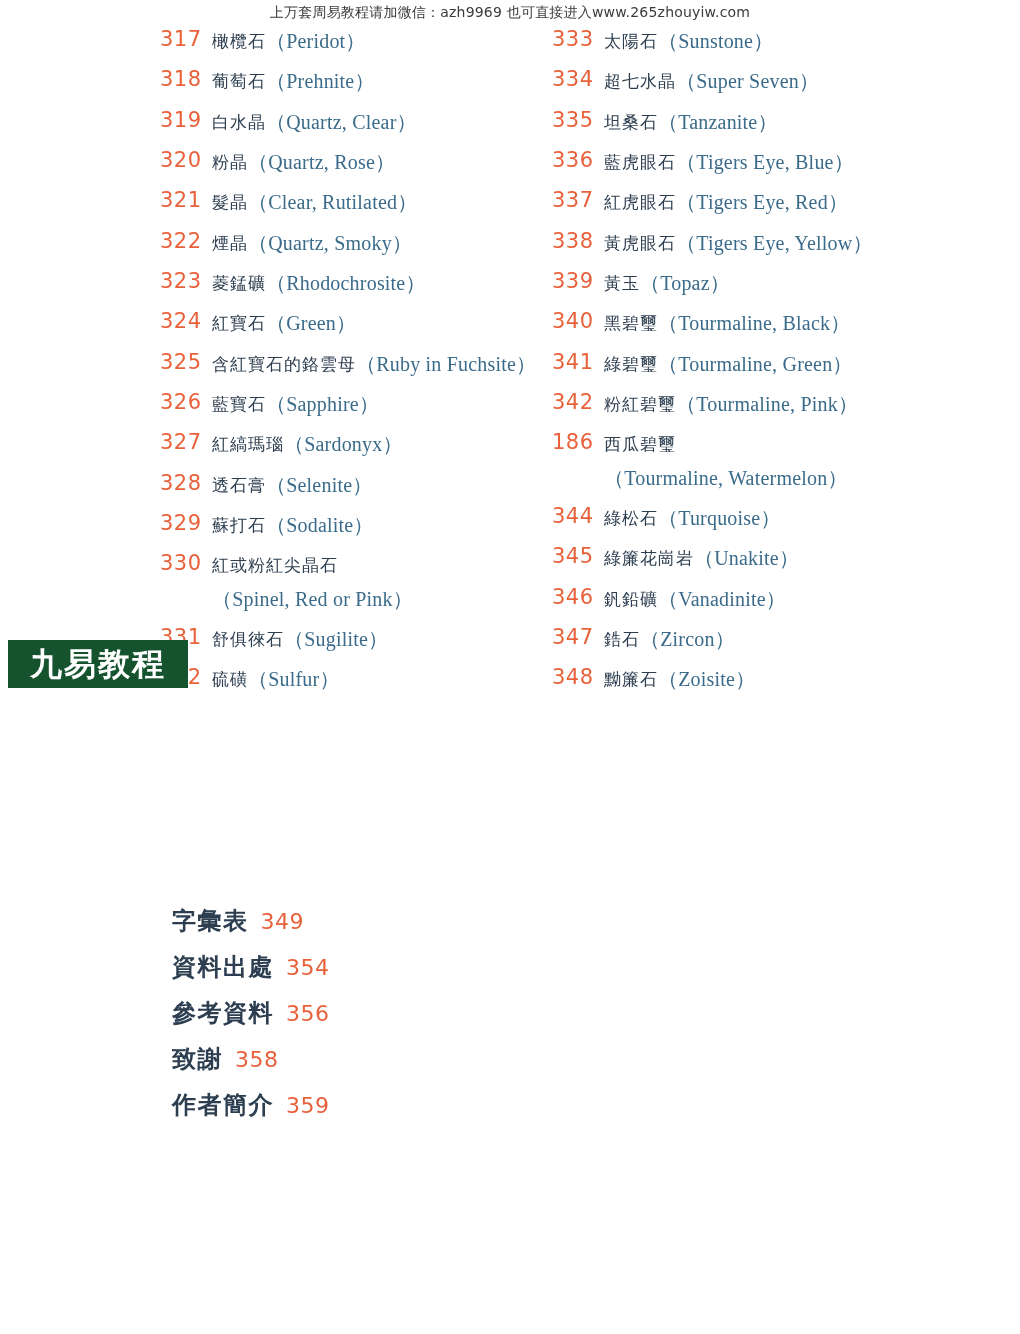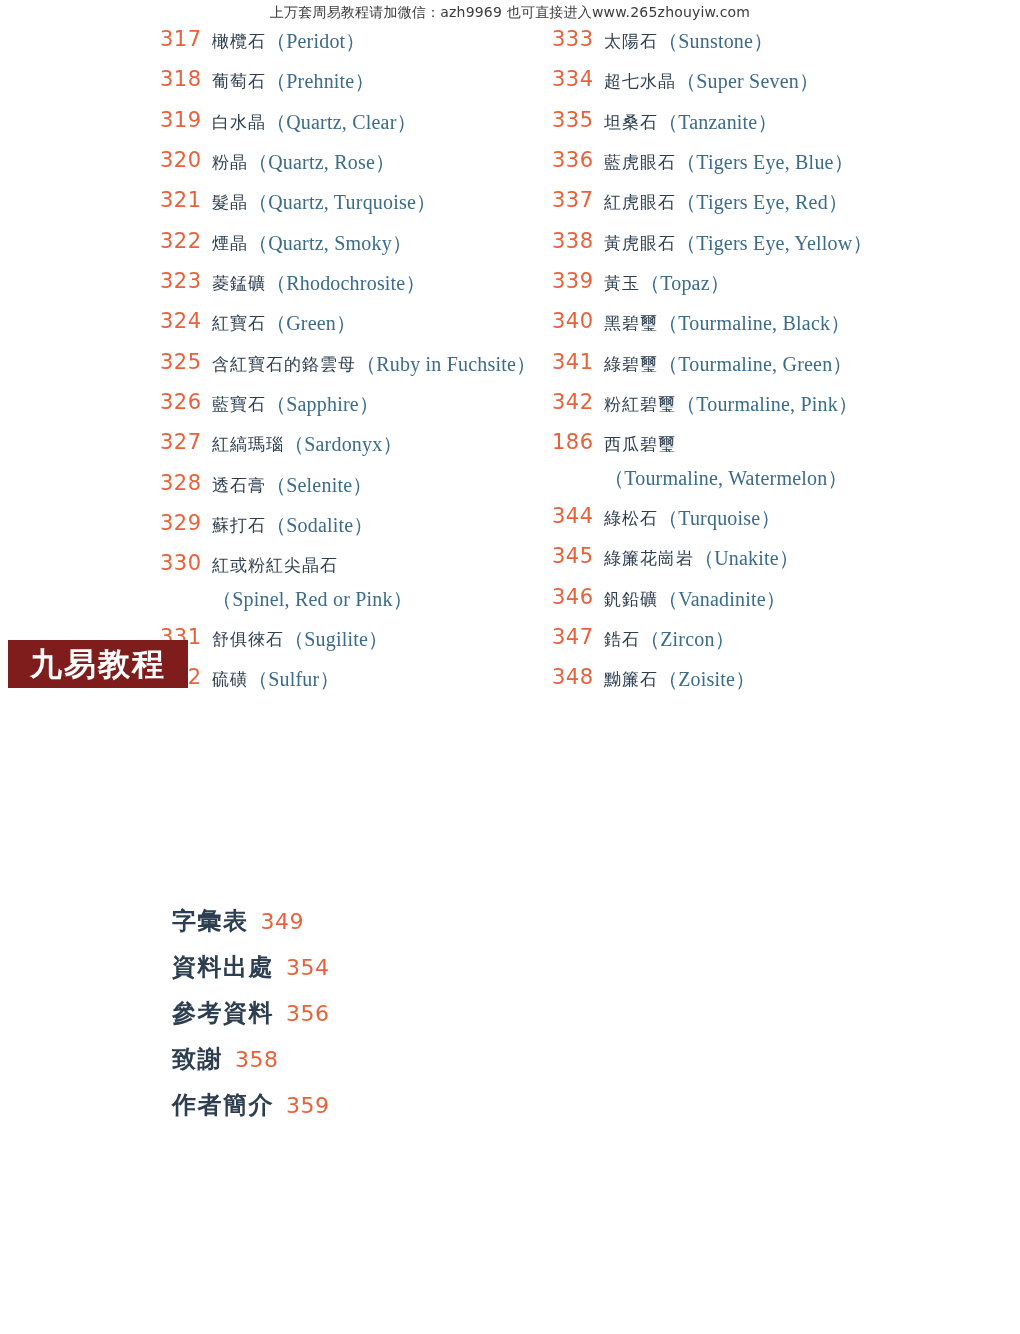--- a/index.html
+++ b/index.html
@@ -30,21 +30,21 @@
     color: #3b3b3b;
     letter-spacing: 0.2px;
     white-space: nowrap;
   }
   .watermark-logo {
     position: absolute;
     left: 8px;
     top: 640px;
     width: 180px;
     height: 48px;
-    background: #7f1d1d;
+    background: #14532d;
     color: #ffffff;
     font-family: "DejaVu Sans", sans-serif;
     font-weight: bold;
     font-size: 32px;
     line-height: 48px;
     text-align: center;
     letter-spacing: 2px;
     z-index: 5;
   }
   .columns {
@@ -154,21 +154,21 @@
       <div class="entry">
         <div class="num">320</div>
         <div class="names">
           <span class="zh">粉晶</span><span class="en">（Quartz, Rose）</span>
         </div>
       </div>
 
       <div class="entry">
         <div class="num">321</div>
         <div class="names">
-          <span class="zh">髮晶</span><span class="en">（Quartz, Turquoise）</span>
+          <span class="zh">髮晶</span><span class="en">（Clear, Rutilated）</span>
         </div>
       </div>
 
       <div class="entry">
         <div class="num">322</div>
         <div class="names">
           <span class="zh">煙晶</span><span class="en">（Quartz, Smoky）</span>
         </div>
       </div>
 

